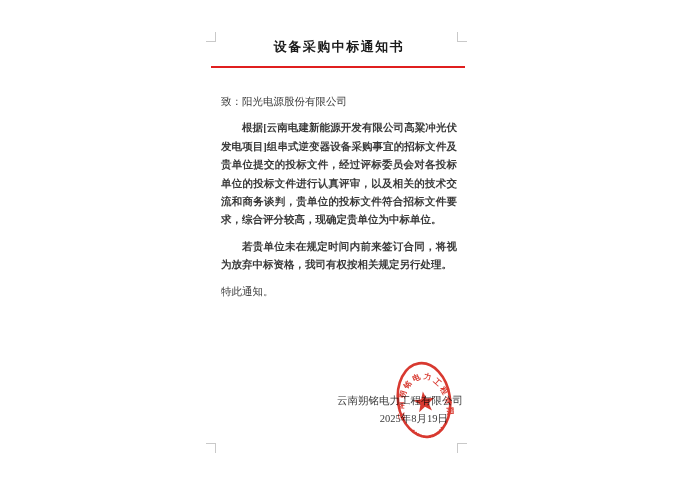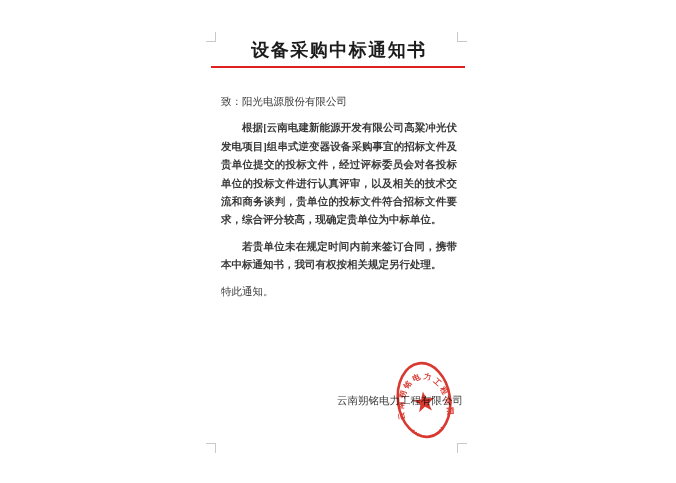--- a/index.html
+++ b/index.html
@@ -9,21 +9,21 @@
   }
   
   .crop{position:absolute;width:9px;height:9px;}
   .crop.tl{left:206px;top:32px;border-right:1px solid #c9c9c9;border-bottom:1px solid #c9c9c9;}
   .crop.tr{left:457px;top:32px;border-left:1px solid #c9c9c9;border-bottom:1px solid #c9c9c9;}
   .crop.bl{left:206px;top:443px;border-right:1px solid #c9c9c9;border-top:1px solid #c9c9c9;}
   .crop.br{left:457px;top:443px;border-left:1px solid #c9c9c9;border-top:1px solid #c9c9c9;}
 
   .doc-title{
     position:absolute;left:213px;top:38px;width:252px;text-align:center;
-    font-size:18px;font-weight:bold;color:#1c1c1c;letter-spacing:1.5px;white-space:nowrap;
+    font-size:13px;font-weight:bold;color:#1c1c1c;letter-spacing:1.5px;white-space:nowrap;
   }
   .title-rule{
     position:absolute;left:211px;top:66px;width:254px;height:2px;background:#e01f1f;
   }
   .body-text{
     position:absolute;left:213px;top:85px;width:252px;
     font-size:10.5px;line-height:18.4px;color:#3a3a3a;text-align:justify;
     text-justify:inter-ideograph;
   }
   .body-text p{margin:8px;}
@@ -47,26 +47,27 @@
   <div class="crop tr"></div>
   <div class="crop bl"></div>
   <div class="crop br"></div>
 
   <div class="doc-title">设备采购中标通知书</div>
   <div class="title-rule"></div>
 
   <div class="body-text">
     <p>致：阳光电源股份有限公司</p>
     <p class="indent">根据[云南电建新能源开发有限公司高粱冲光伏发电项目]组串式逆变器设备采购事宜的招标文件及贵单位提交的投标文件，经过评标委员会对各投标单位的投标文件进行认真评审，以及相关的技术交流和商务谈判，贵单位的投标文件符合招标文件要求，综合评分较高，现确定贵单位为中标单位。</p>
-    <p class="indent">若贵单位未在规定时间内前来签订合同，携带本中标通知书，我司有权按相关规定另行处理。</p>
+    <p class="indent">若贵单位未在规定时间内前来签订合同，将视为放弃中标资格，我司有权按相关规定另行处理。</p>
     <p>特此通知。</p>
   </div>
 
   <div class="signature">
     <div>云南朔铭电力工程有限公司</div>
+    <div class="date">2025年8月19日</div>
   </div>
 
   <svg class="seal" viewBox="0 0 60 82" xmlns="http://www.w3.org/2000/svg">
     <g transform="rotate(-8 30 41)">
       <ellipse cx="30" cy="41" rx="26" ry="37" fill="none" stroke="#d5281e" stroke-width="2.6"></ellipse>
       <polygon fill="#d5281e" points="30,32.5 32.59,39.94 40.46,40.1 34.18,44.86 36.47,52.4 30,47.9 23.53,52.4 25.82,44.86 19.54,40.1 27.41,39.94"></polygon>
       <path id="sealarc" d="M 8.5,59 A 22,32.5 0 1 1 51.5,59" fill="none"></path>
       <text font-size="7.6" fill="#d5281e" font-weight="bold" font-family="Liberation Serif, DejaVu Serif, serif">
         <textPath href="#sealarc" startOffset="2" textLength="118">云南朔铭电力工程有限公司</textPath>
       </text>

